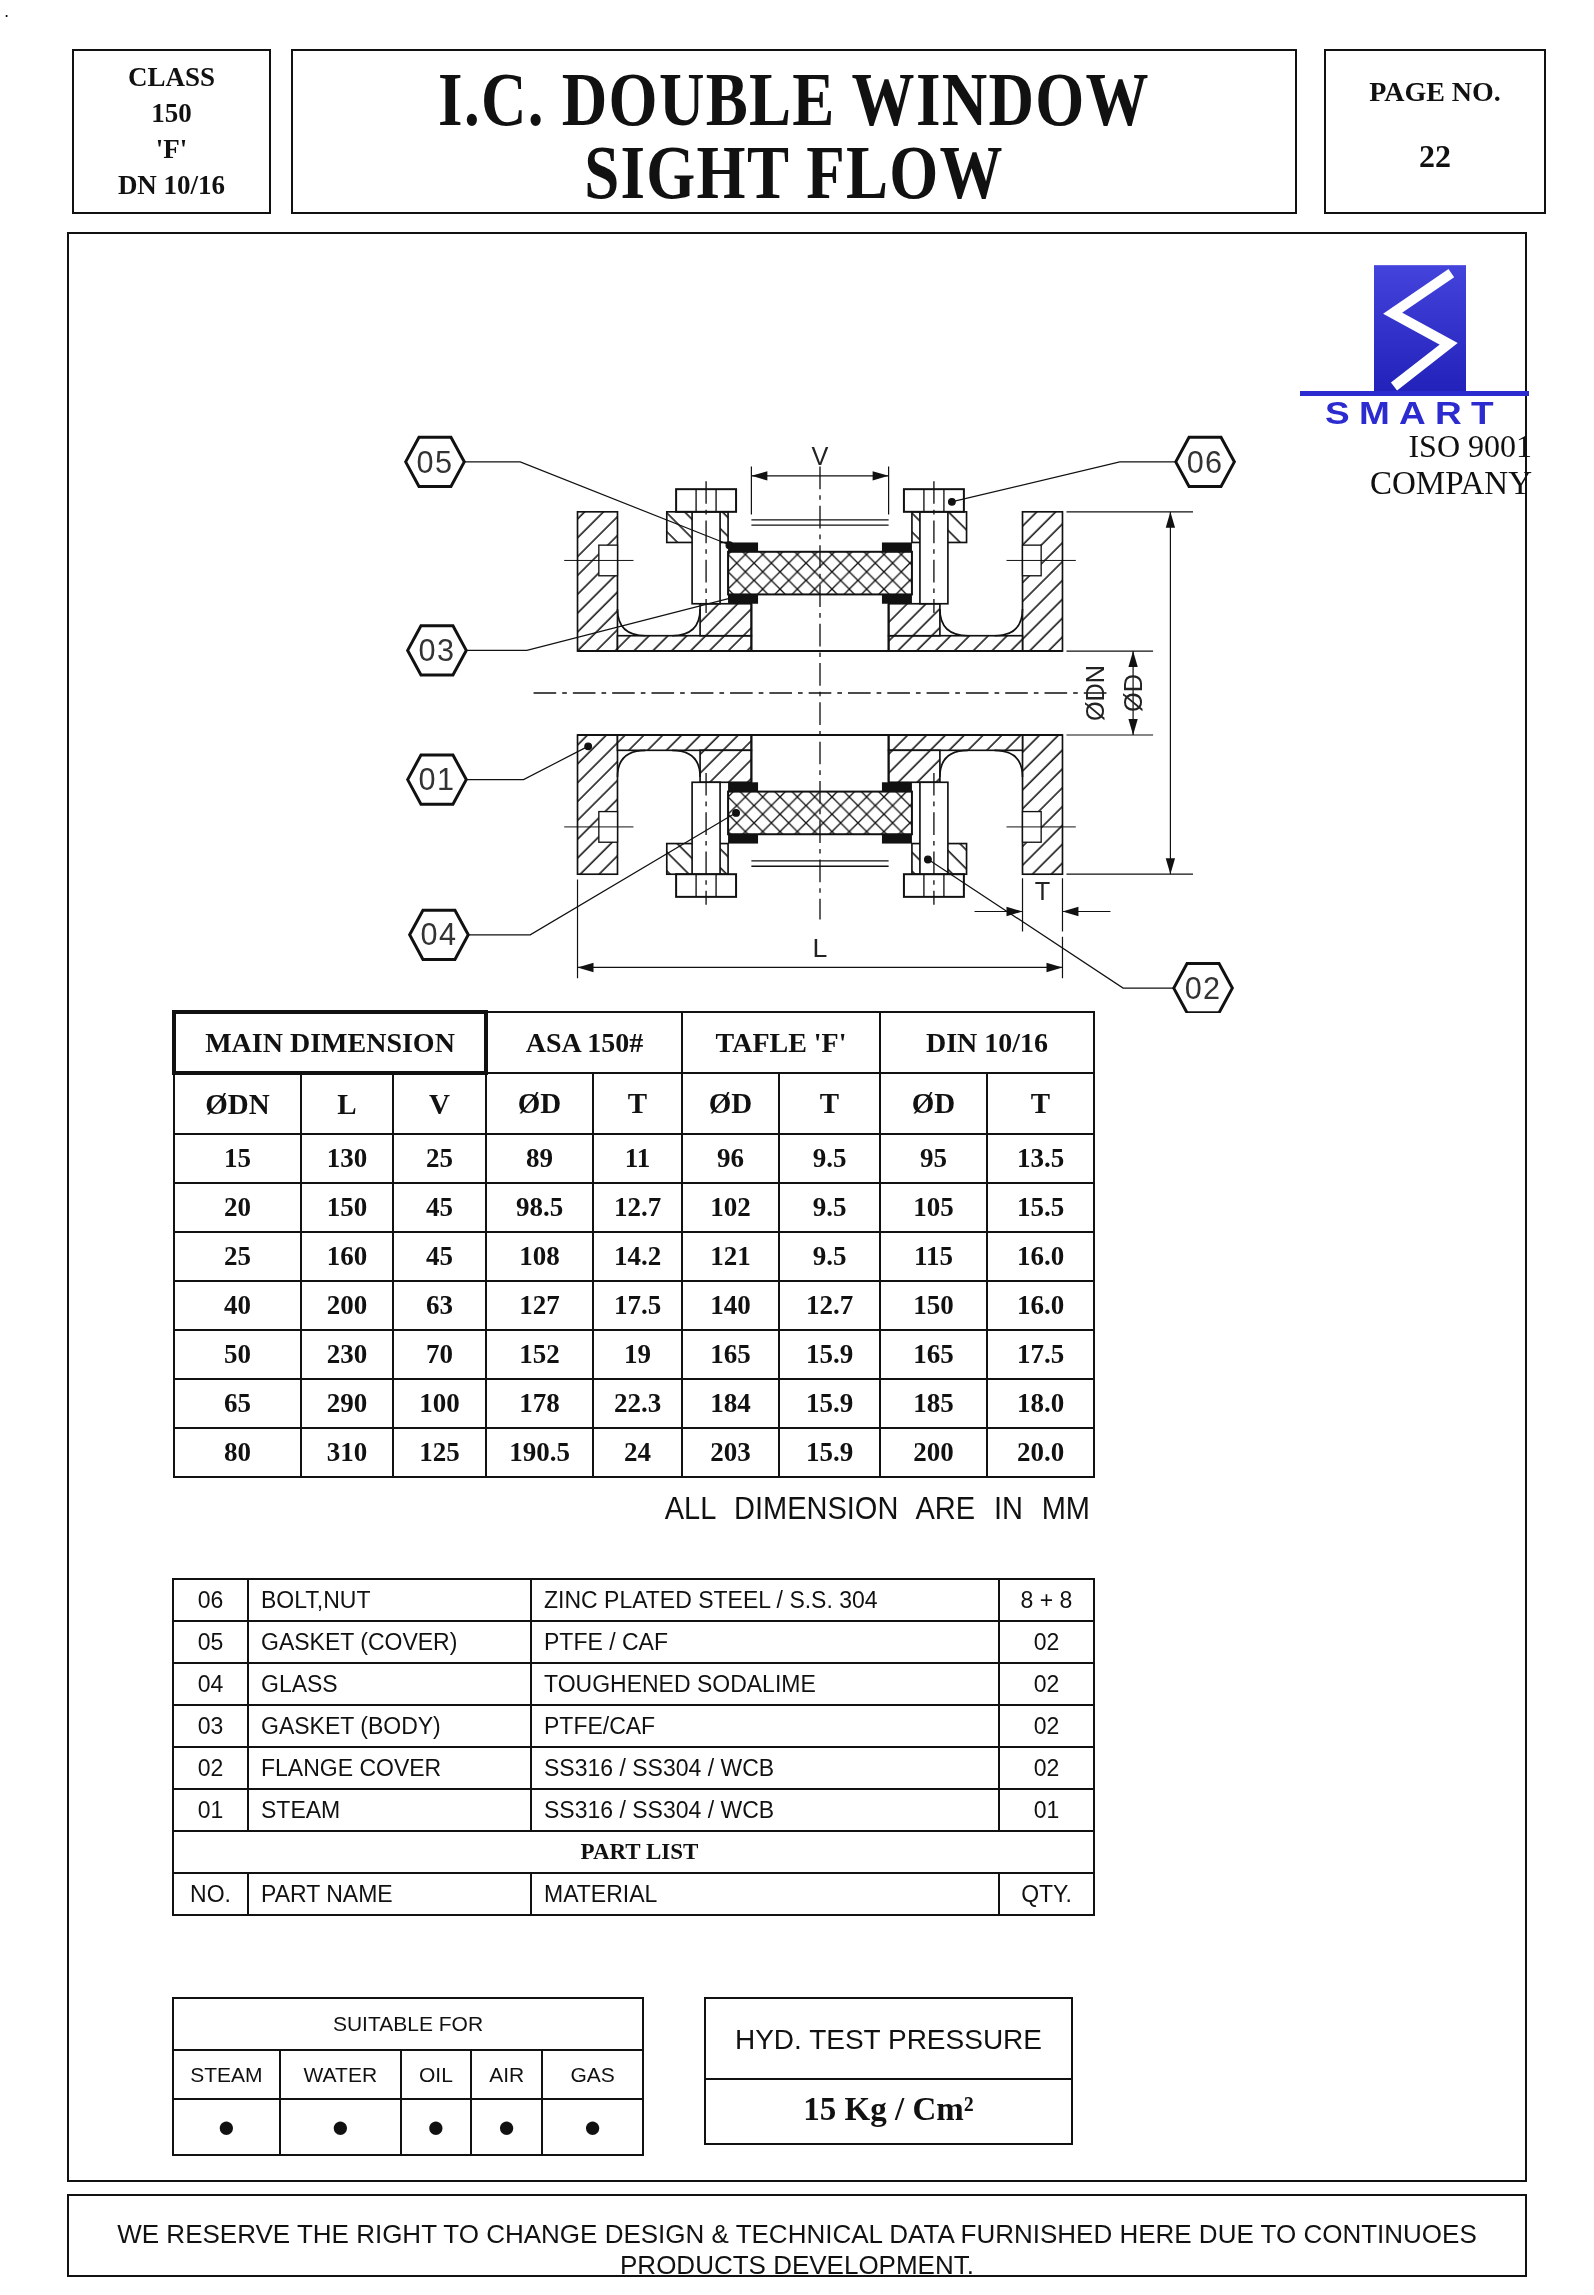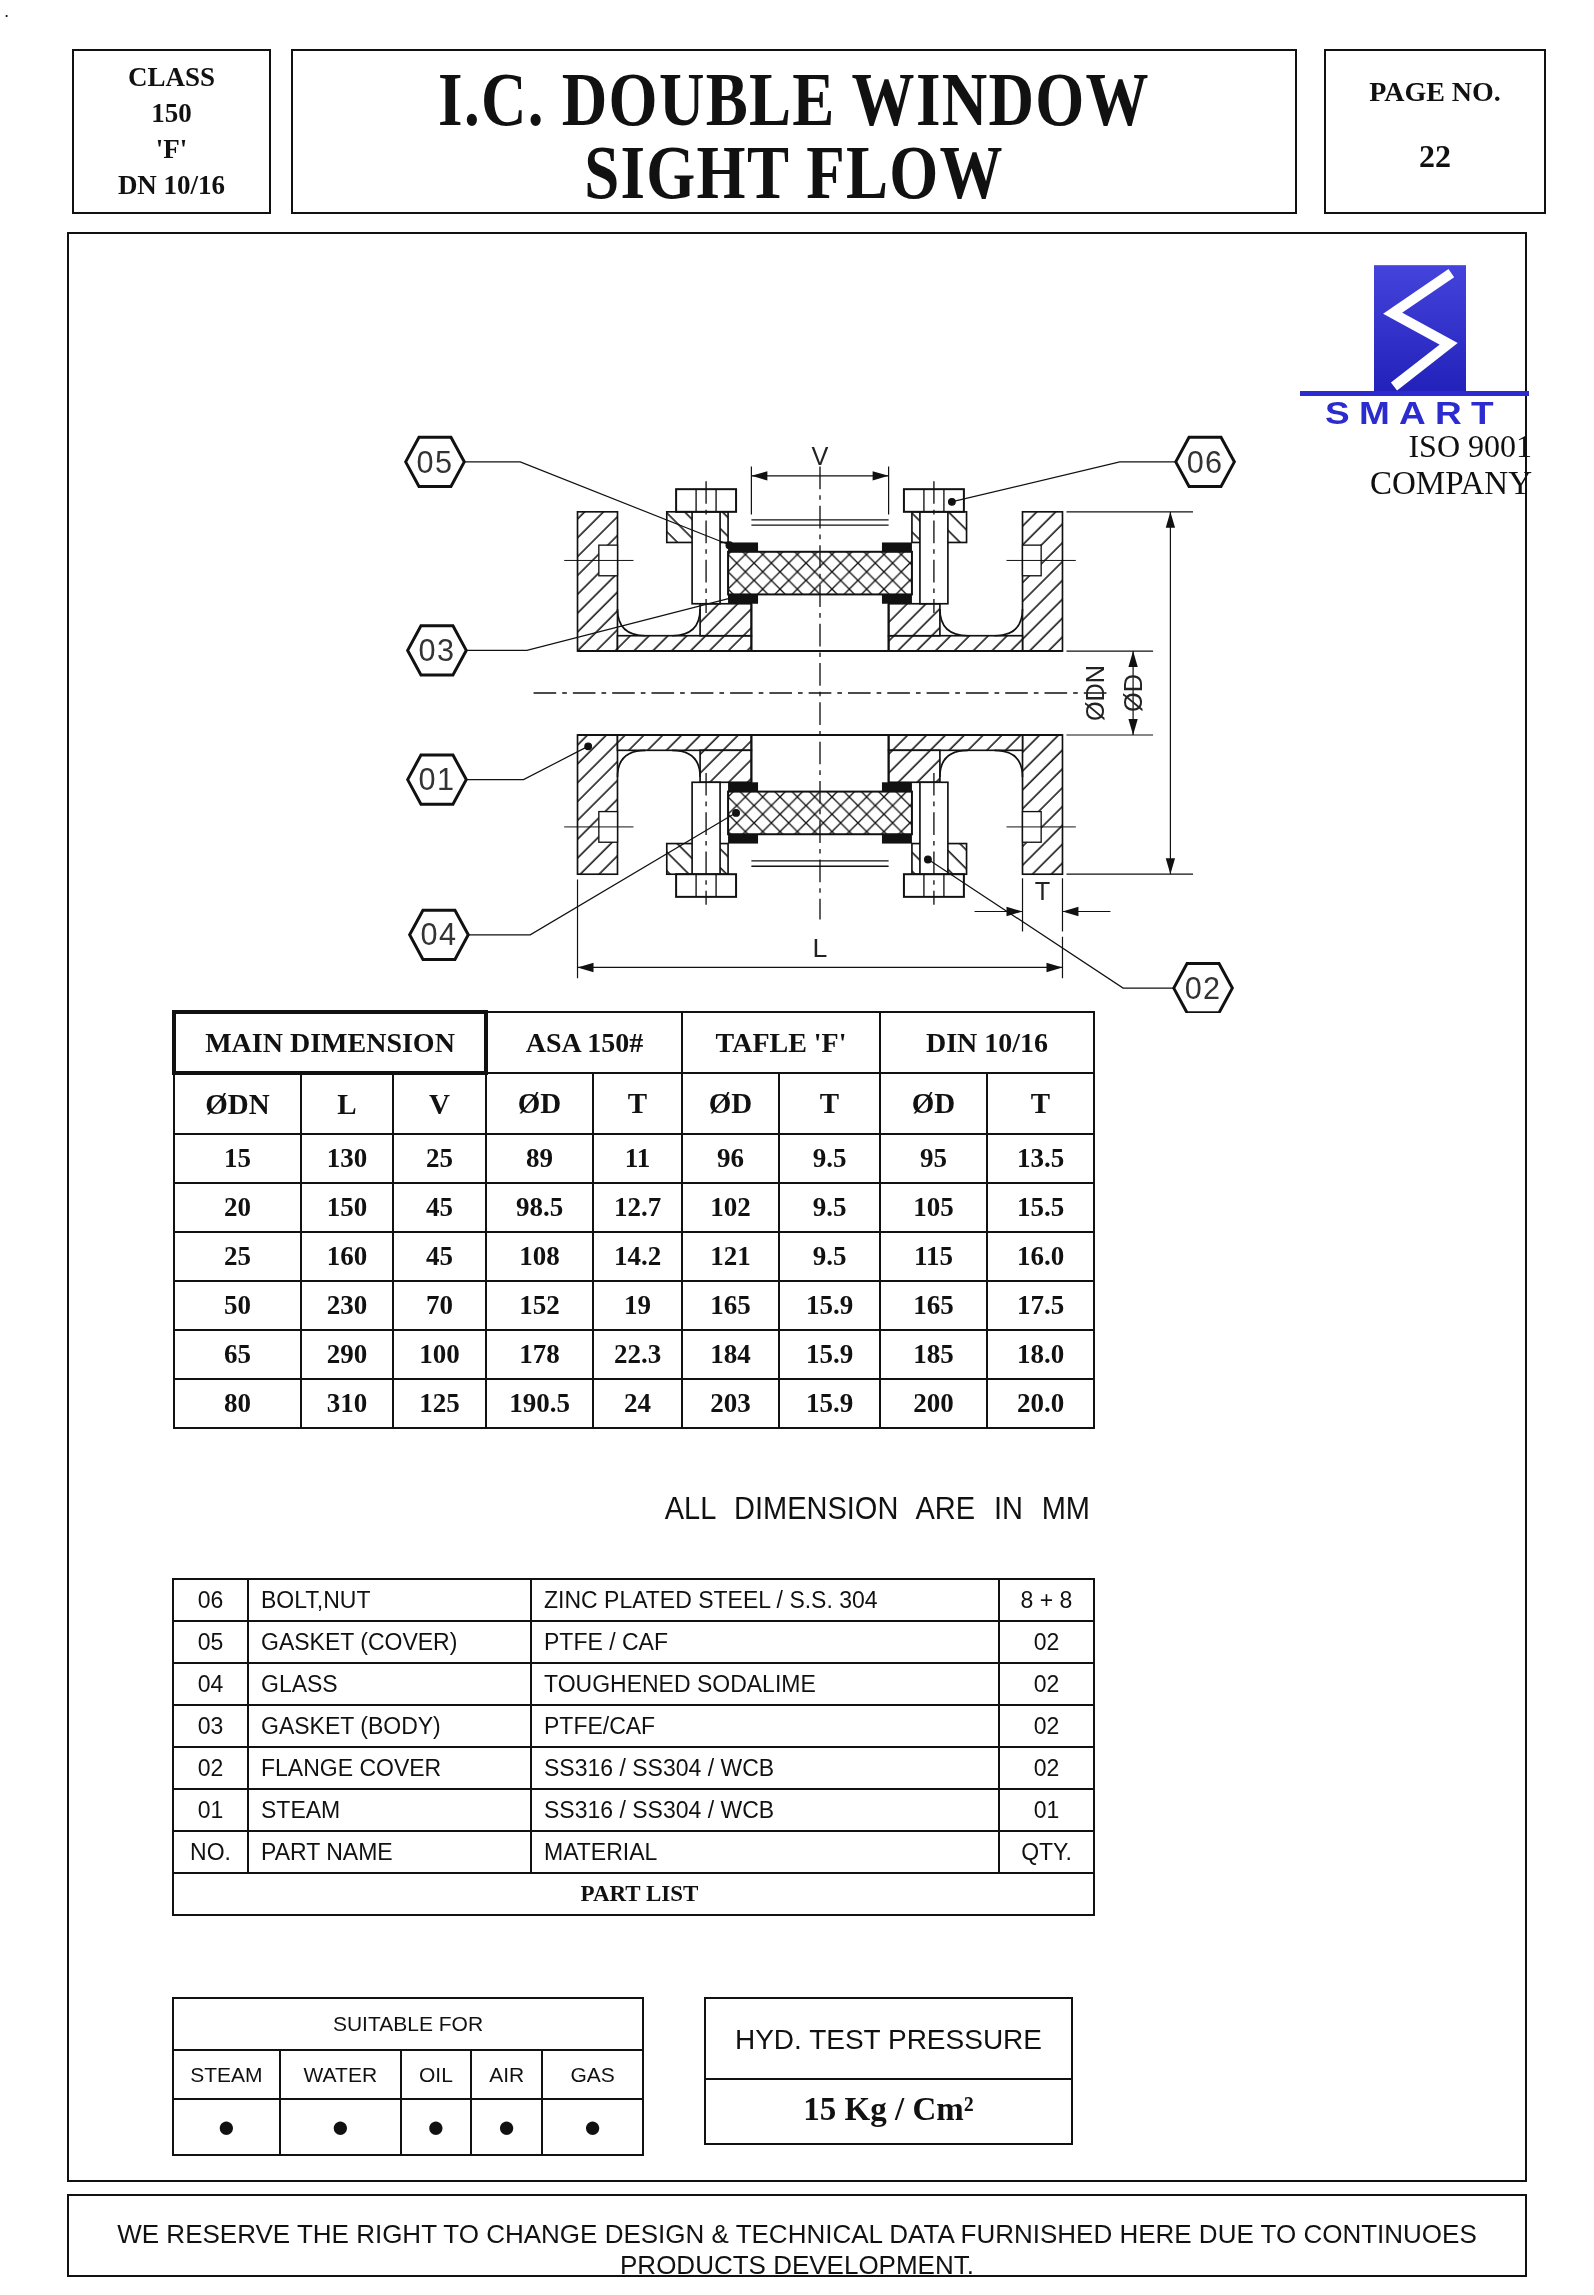--- a/index.html
+++ b/index.html
@@ -342,20 +342,31 @@
           <td>160</td>
           <td>45</td>
           <td>108</td>
           <td>14.2</td>
           <td>121</td>
           <td>9.5</td>
           <td>115</td>
           <td>16.0</td>
     </tr>
     <tr class="data">
+      <td>40</td>
+          <td>200</td>
+          <td>63</td>
+          <td>127</td>
+          <td>17.5</td>
+          <td>140</td>
+          <td>12.7</td>
+          <td>150</td>
+          <td>16.0</td>
+    </tr>
+    <tr class="data">
       <td>50</td>
           <td>230</td>
           <td>70</td>
           <td>152</td>
           <td>19</td>
           <td>165</td>
           <td>15.9</td>
           <td>165</td>
           <td>17.5</td>
     </tr>
@@ -424,27 +435,27 @@
           <td>SS316 / SS304 / WCB</td>
           <td class="c">02</td>
     </tr>
     <tr>
       <td class="c">01</td>
           <td>STEAM</td>
           <td>SS316 / SS304 / WCB</td>
           <td class="c">01</td>
     </tr>
     <tr>
+      <td colspan="4" class="part-title">PART LIST</td>
+    </tr>
+    <tr>
       <td class="c">NO.</td>
           <td>PART NAME</td>
           <td>MATERIAL</td>
           <td class="c">QTY.</td>
-    </tr>
-    <tr>
-      <td colspan="4" class="part-title">PART LIST</td>
     </tr>
   </tbody>
     </table>
 
   <table class="suit-table">
     <colgroup>
       <col style="width:105px">
         <col style="width:119px">
         <col style="width:69px">
         <col style="width:70px">

